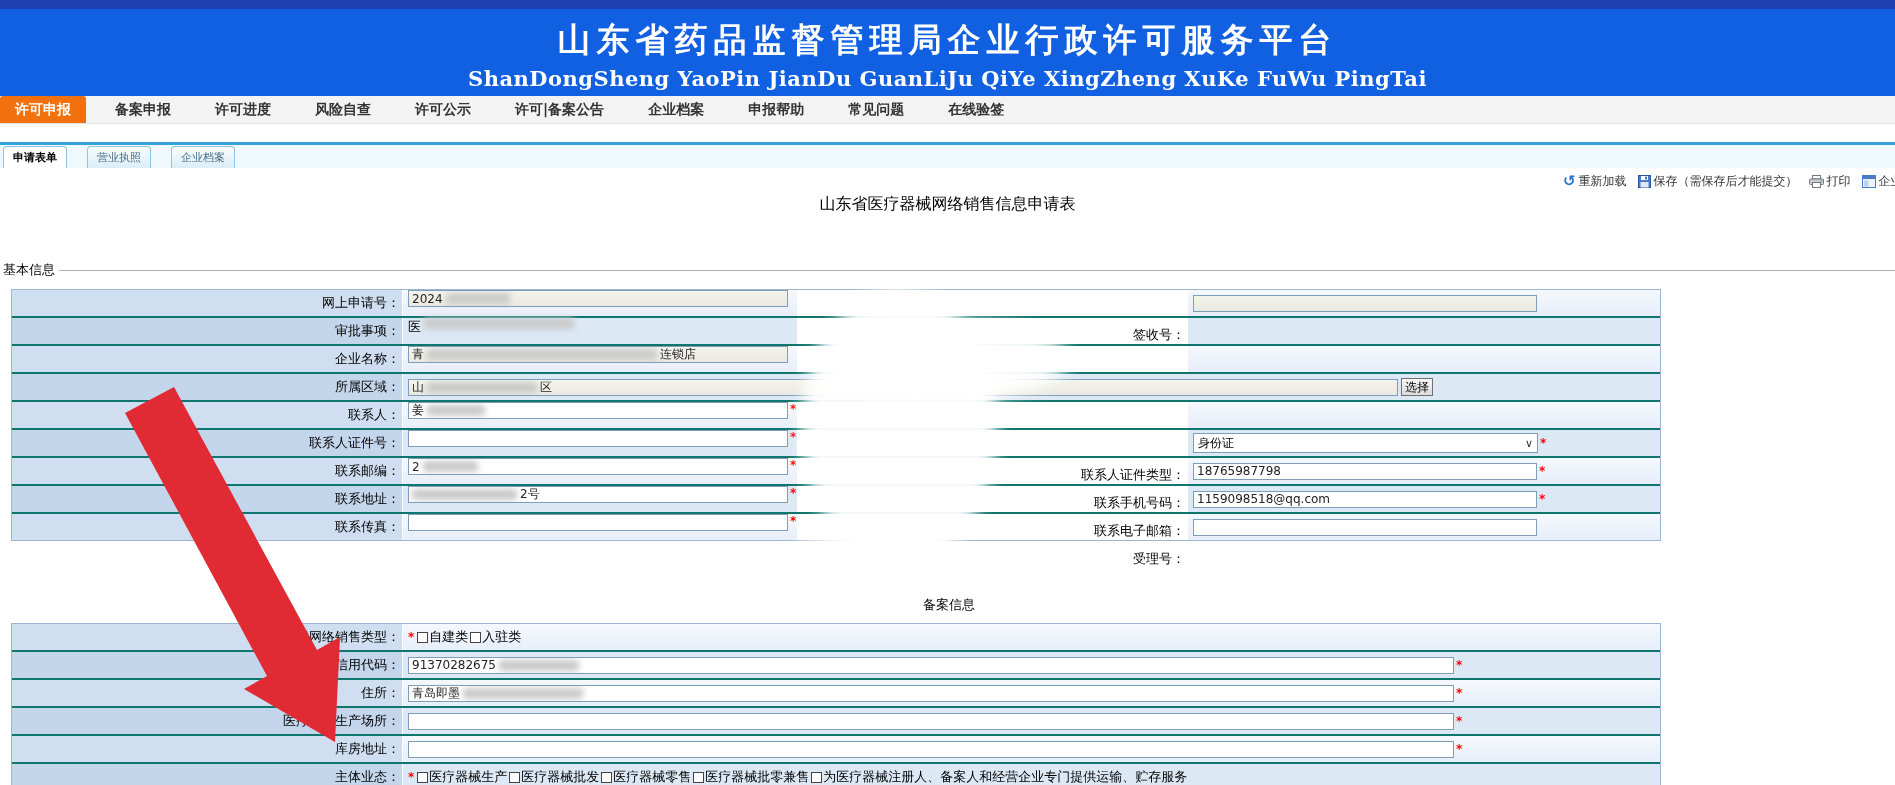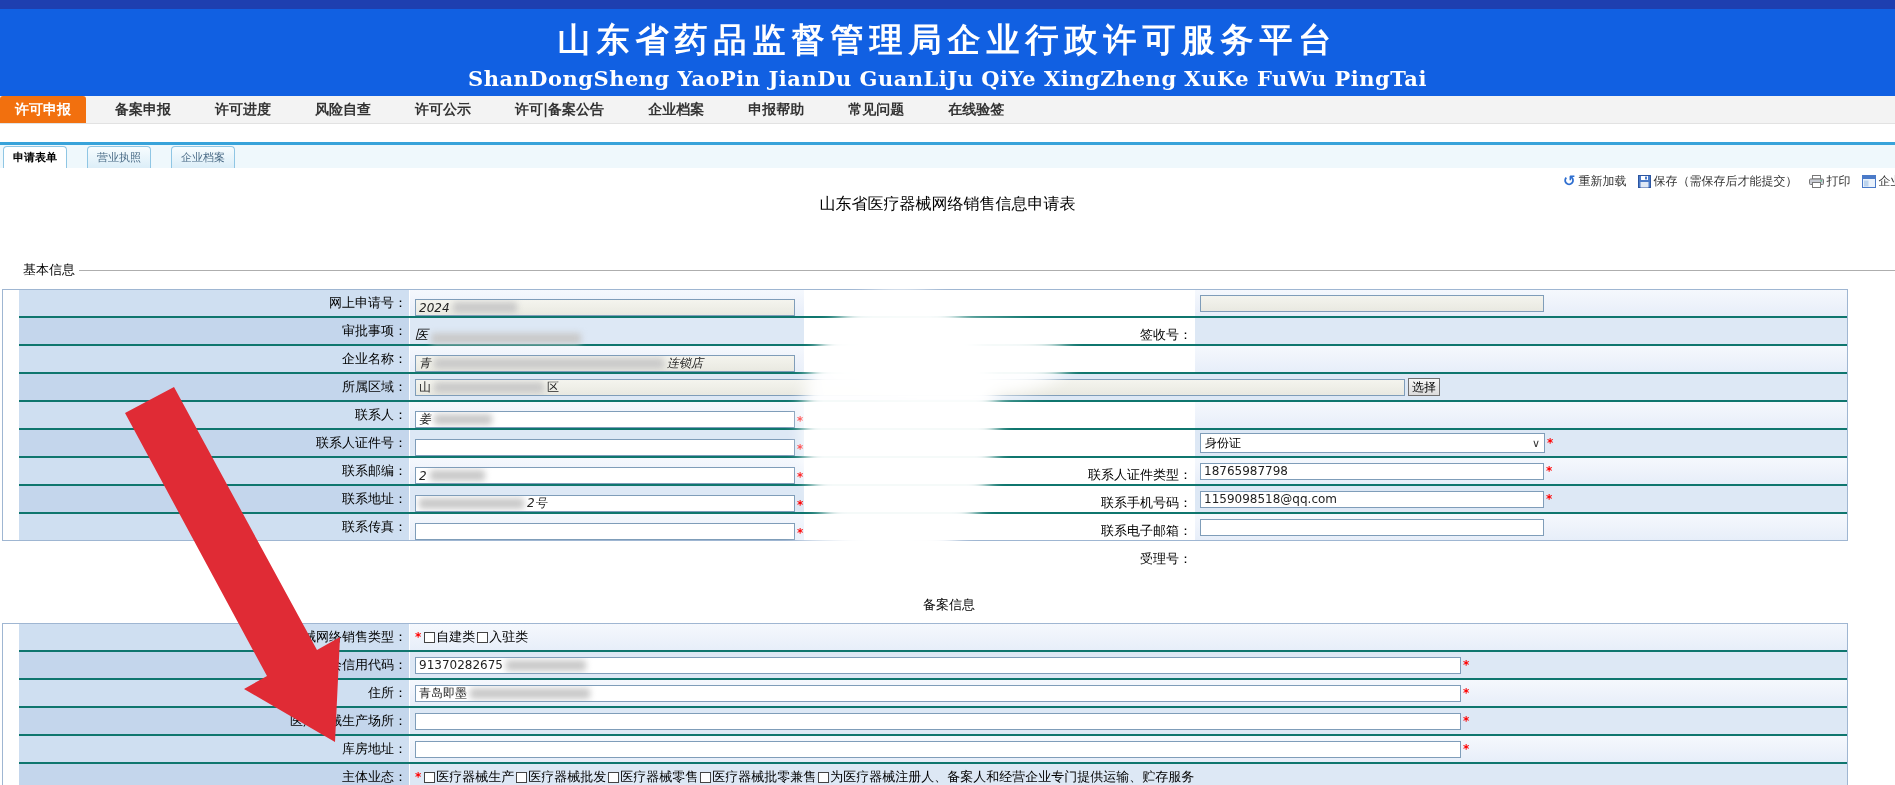--- a/index.html
+++ b/index.html
@@ -35,33 +35,33 @@
     align-items:center;gap:11px;font-size:12px;color:#333;white-space:nowrap;}
   .tool{display:flex;align-items:center;gap:3px;cursor:pointer;}
   .tool svg{display:block;}
   .reload-glyph{color:#2f6fd0;font-size:15px;font-weight:bold;line-height:13px;}
   
   .form-title{position:absolute;left:0;top:194px;width:100%;text-align:center;
     font-size:16px;color:#000;}
   .sect{position:absolute;left:3px;right:0;height:16px;display:flex;align-items:center;
     font-size:13px;color:#000;}
   .sect .line{flex:1;height:1px;background:#aeaeae;margin-left:4px;}
-  .sect-basic{top:262px;margin-left:20px;}
+  .sect-basic{top:262px;}
   .sect-record{top:596px;flex-direction:column;}
   
-  .tbl{position:absolute;left:2px;width:1846px;border:1px solid #9fb6d2;box-sizing:border-box;
-    font-size:13px;color:#000;padding-left:16px;}
+  .tbl{position:absolute;left:11px;width:1650px;border:1px solid #9fb6d2;box-sizing:border-box;
+    font-size:13px;color:#000;}
   .tbl-basic{top:289px;}
   .tbl-record{top:623px;}
   .row{display:flex;height:26px;}
   .row + .row{border-top:2px solid #0f766e;}
   .cl{width:390px;display:flex;align-items:center;justify-content:flex-end;
     box-sizing:border-box;padding-right:2px;white-space:nowrap;}
-  .cv{width:395px;display:flex;align-items:flex-end;box-sizing:border-box;
-    padding-left:5px;border-left:1px solid #fff;position:relative;white-space:nowrap;font-style:italic;}
+  .cv{width:395px;display:flex;align-items:flex-start;box-sizing:border-box;
+    padding-left:5px;border-left:1px solid #fff;position:relative;white-space:nowrap;}
   .cl2{width:390px;display:flex;align-items:center;justify-content:flex-end;
     box-sizing:border-box;padding-right:2px;border-left:1px solid #fff;white-space:nowrap;margin-top:45px;}
   .cv2{flex:1;display:flex;align-items:center;box-sizing:border-box;
     padding-left:5px;border-left:1px solid #fff;white-space:nowrap;}
   .cvwide{flex:1;display:flex;align-items:center;box-sizing:border-box;
     padding-left:5px;border-left:1px solid #fff;white-space:nowrap;}
   
   .row:nth-child(odd) .cl,  .row:nth-child(odd) .cl2 {background:#cfdff1;}
   .row:nth-child(even) .cl, .row:nth-child(even) .cl2{background:#c4d6ec;}
   .row:nth-child(odd) .cv,  .row:nth-child(odd) .cv2, .row:nth-child(odd) .cvwide {background:linear-gradient(#f5f8fd,#e7eef9);}

